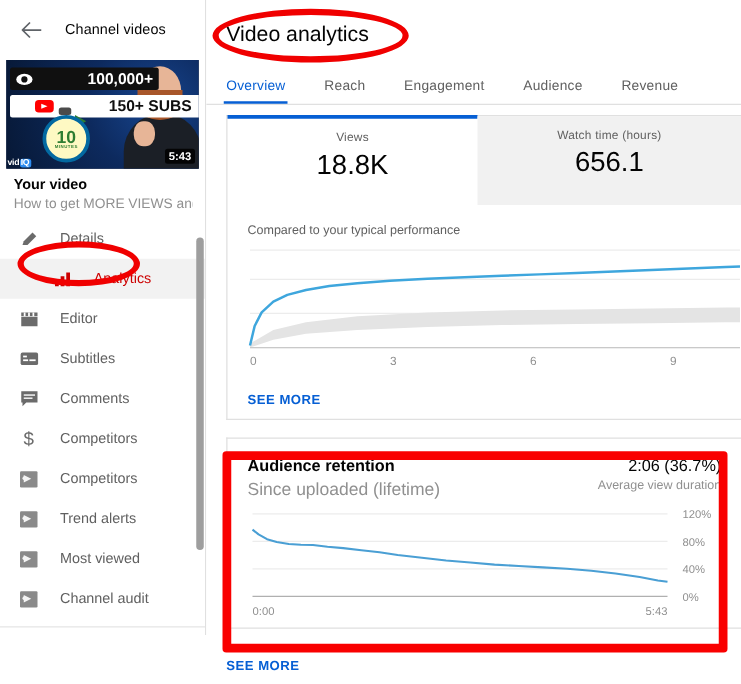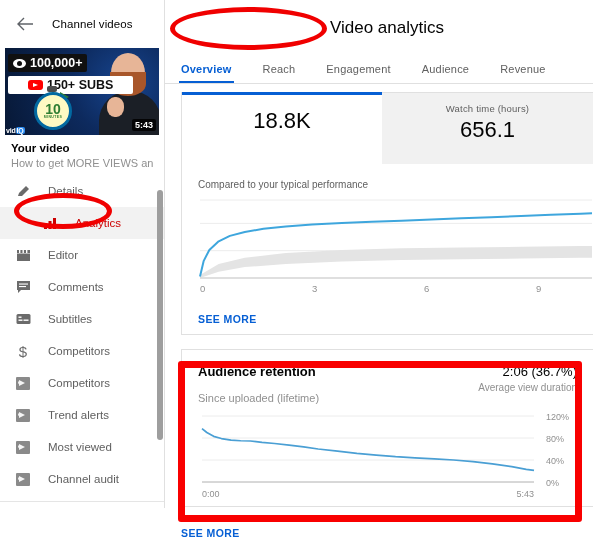--- a/index.html
+++ b/index.html
@@ -89,20 +89,21 @@
     border-radius: 45%;
   }
   .badge-views, .badge-subs {
     position: absolute;
     background: #101010;
     color: #fff;
     font-weight: bold;
     display: flex; align-items: center;
     border-radius: 2px;
     white-space: nowrap;
+    gap: 40px;
   }
   .badge-views {
     left: 3px; top: 6px;
     height: 18px; padding: 0 5px;
     font-size: 12.5px;
   }
   .badge-subs {
     left: 3px; top: 28px;
     height: 18px; padding: 0 20px;
     font-size: 12.5px;
@@ -253,41 +254,40 @@
     width: 428px; height: 547px;
     background: #fff;
     overflow: hidden;
   }
   .page-title {
     font-size: 17px;
     color: #030303;
     padding: 18px 0 0 16px;
     font-weight: normal;
     margin: 0;
-    text-align: center;
   }
   .tabs {
     display: flex;
     align-items: flex-end;
     height: 32px;
     margin-top: 14px;
     padding-left: 16px;
     border-bottom: 1px solid #e0e0e0;
   }
   .tab {
     font-size: 11px;
     color: #606060;
     padding: 0 0 8px 0;
     margin-right: 31px;
     cursor: pointer;
     white-space: nowrap;
     position: relative;
     letter-spacing: .2px;
   }
-  .tab.active { color: #065fd4; font-weight: bold; }
+  .tab.active { color: #065fd4; font-weight: normal; }
   .tab.active::after {
     content: "";
     position: absolute;
     left: -2px; right: -2px; bottom: 0;
     height: 2px; background: #065fd4;
   }
 
   .card {
     position: relative;
     margin: 10px 0 0 16px;
@@ -334,21 +334,21 @@
 
   .ret-head {
     display: flex; justify-content: space-between;
     align-items: flex-start;
     padding: 14px 16px 0 16px;
   }
   .ret-title {
     font-size: 13px; font-weight: bold; color: #030303;
   }
   .ret-sub {
-    font-size: 11px; color: #909090; margin-top: 13px;
+    font-size: 14px; color: #909090; margin-top: 3px;
   }
   .ret-val {
     font-size: 13px; font-weight: normal; color: #030303;
     text-align: right;
   }
   .ret-val-sub {
     font-size: 10px; color: #909090; margin-top: 3px; text-align: right;
   }
 
   
@@ -454,43 +454,43 @@
             <rect x="3" y="1" width="1.4" height="3" fill="#fff"></rect>
             <rect x="6.5" y="1" width="1.4" height="3" fill="#fff"></rect>
             <rect x="10" y="1" width="1.4" height="3" fill="#fff"></rect>
           </svg>
         </span>
         <span class="nav-label">Editor</span>
       </div>
 
       <div class="nav-item">
         <span class="nav-ico">
-          <svg width="15" height="14" viewBox="0 0 15 14">
-            <path d="M1 1 H14 V10 H5 L2 13 V10 H1 Z" fill="#6b6b6b"></path>
-            <rect x="3" y="3.5" width="9" height="1.1" fill="#fff"></rect>
-            <rect x="3" y="6" width="7" height="1.1" fill="#fff"></rect>
-          </svg>
-        </span>
-        <span class="nav-label">Comments</span>
-      </div>
-
-      <div class="nav-item">
-        <span class="nav-ico">
           <svg width="15" height="12" viewBox="0 0 15 12">
             <rect x="0.5" y="1" width="14" height="10" rx="1.5" fill="#6b6b6b"></rect>
             <rect x="2.5" y="6.5" width="4" height="1.4" fill="#fff"></rect>
             <rect x="7.5" y="6.5" width="5" height="1.4" fill="#fff"></rect>
             <rect x="2.5" y="3.5" width="3" height="1.4" fill="#fff"></rect>
           </svg>
         </span>
         <span class="nav-label">Subtitles</span>
       </div>
 
       <div class="nav-item">
         <span class="nav-ico">
+          <svg width="15" height="14" viewBox="0 0 15 14">
+            <path d="M1 1 H14 V10 H5 L2 13 V10 H1 Z" fill="#6b6b6b"></path>
+            <rect x="3" y="3.5" width="9" height="1.1" fill="#fff"></rect>
+            <rect x="3" y="6" width="7" height="1.1" fill="#fff"></rect>
+          </svg>
+        </span>
+        <span class="nav-label">Comments</span>
+      </div>
+
+      <div class="nav-item">
+        <span class="nav-ico">
           <span style="font-size:15px;color:#6b6b6b;line-height:1;">$</span>
         </span>
         <span class="nav-label">Competitors</span>
       </div>
 
       <div class="nav-item">
         <span class="nav-ico">
             <span class="sq-ico"></span>
           </span>
         <span class="nav-label">Competitors</span>
@@ -547,20 +547,21 @@
       <div class="tab active">Overview</div>
       <div class="tab">Reach</div>
       <div class="tab">Engagement</div>
       <div class="tab">Audience</div>
       <div class="tab">Revenue</div>
     </div>
 
     <div class="card" style="margin-top:8px;">
       <div class="metric-row">
         <div class="metric selected">
+          <div class="metric-label">Views</div>
           <div class="metric-value">18.8K</div>
         </div>
         <div class="metric alt">
           <div class="metric-label">Watch time (hours)</div>
           <div class="metric-value">656.1</div>
         </div>
       </div>
 
       <div class="compare-text">Compared to your typical performance</div>
 

